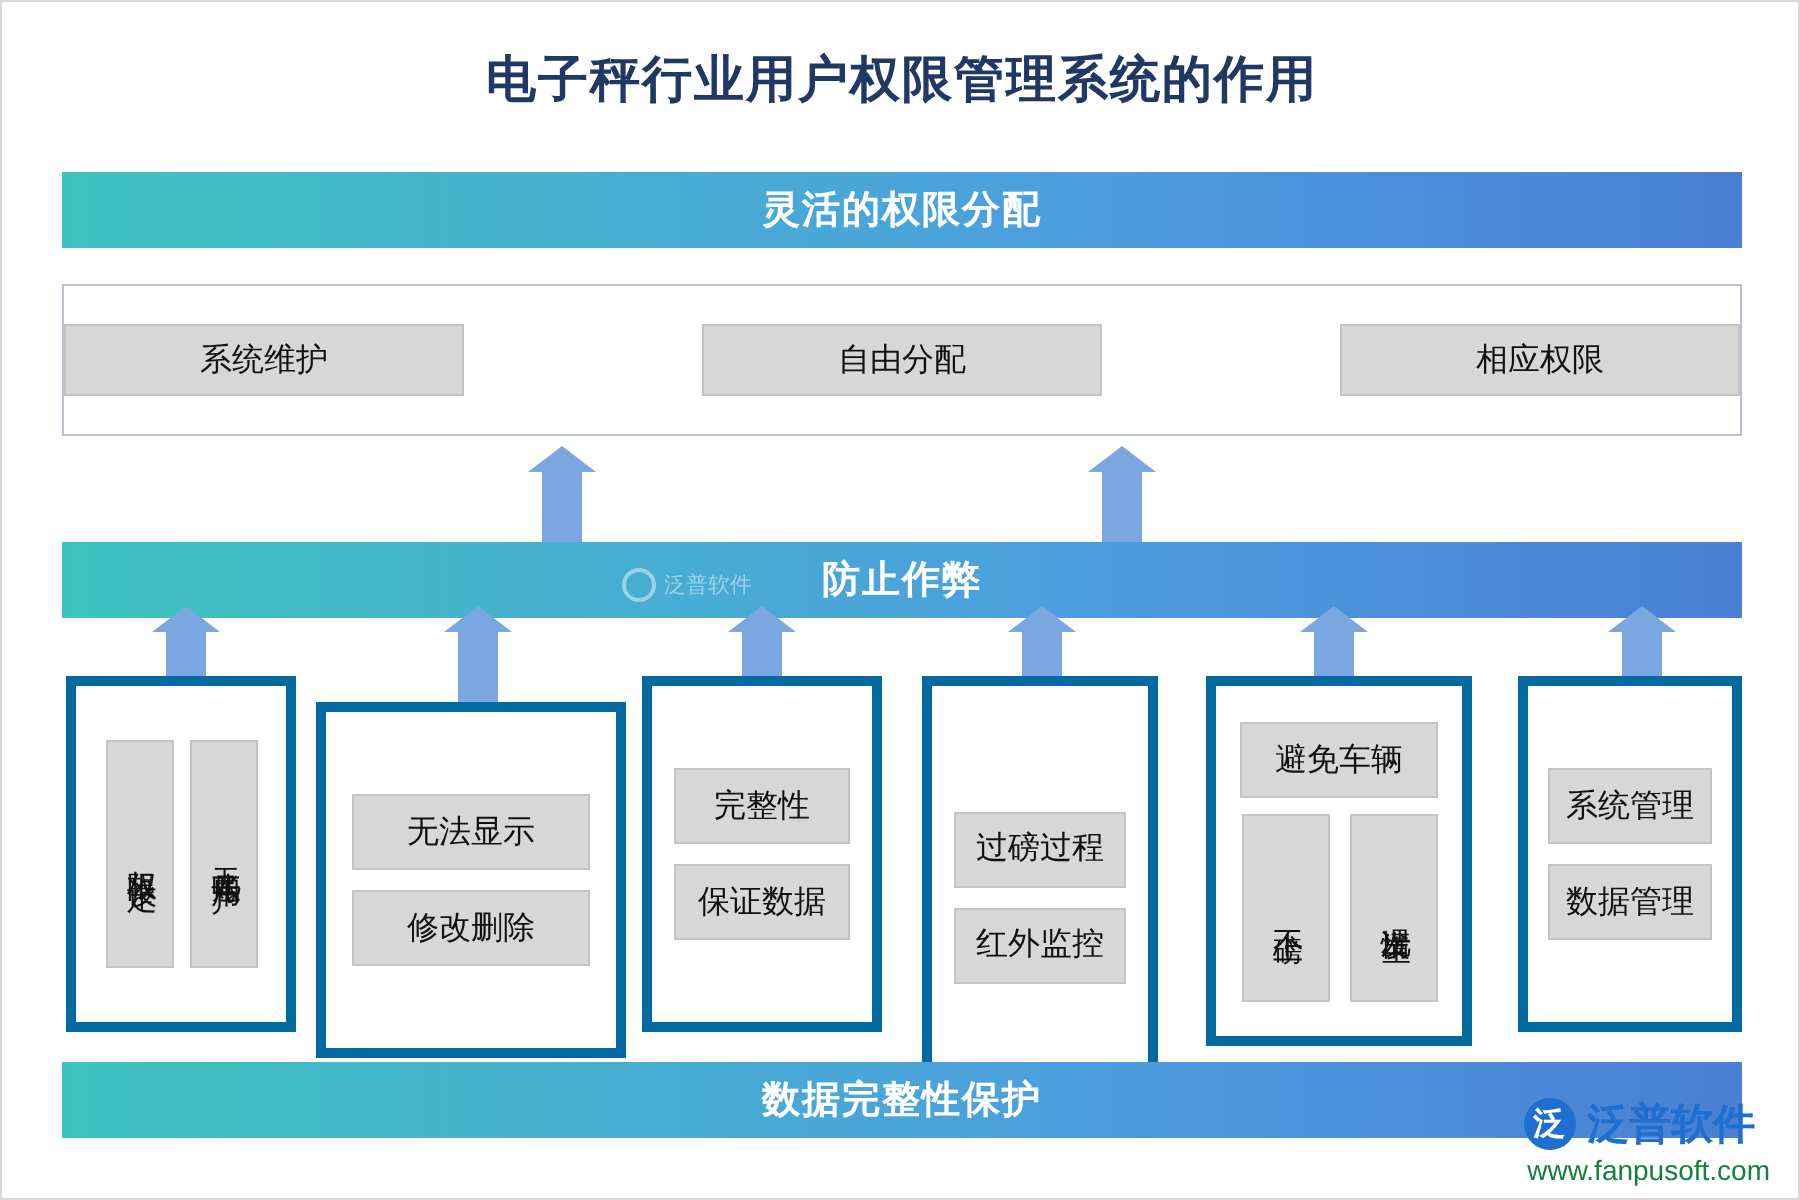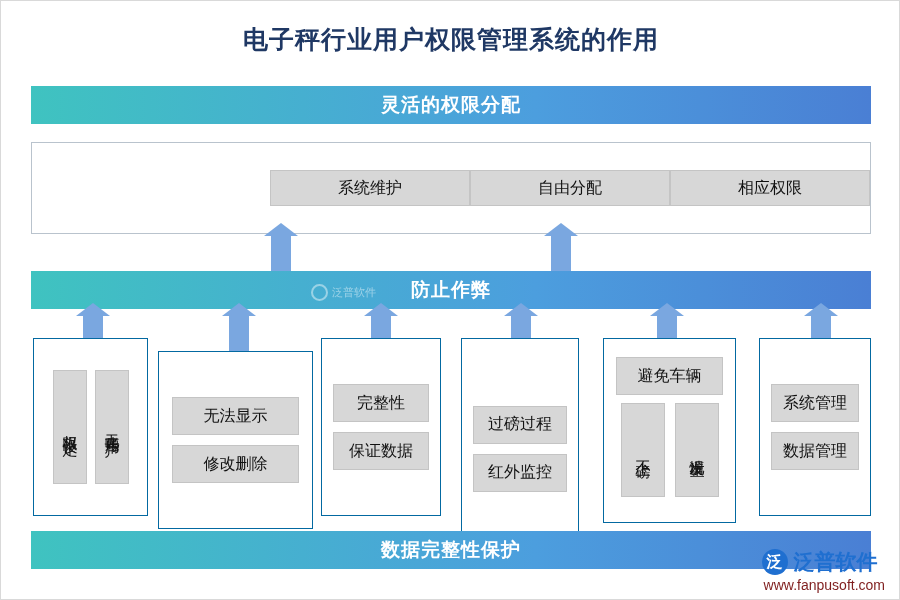--- a/index.html
+++ b/index.html
@@ -51,27 +51,27 @@
   }
   #band-top { top: 85px; }
   #band-mid { top: 270px; }
   #band-bottom { top: 530px; text-align: center; }
 
   .panel-top {
     position: absolute;
     left: 30px;
     top: 141px;
     width: 840px;
-    height: 92px;
+    height: 76px;
     box-sizing: border-box;
     border: 1px solid #b9c3cd;
     background: #fff;
     display: flex;
     align-items: center;
-    justify-content: flex-end;
+    justify-content: space-between;
   }
   .chip {
     background: #d7d7d7;
     border: 1px solid #c4c4c4;
     color: #111;
     font-size: 16px;
     font-family: "Liberation Serif", serif;
     display: flex;
     align-items: center;
     justify-content: center;
@@ -95,21 +95,21 @@
     top: -12px;
     border-left: 17px solid transparent;
     border-right: 17px solid transparent;
     border-bottom: 13px solid #7aa7e0;
   }
 
   .col {
     position: absolute;
     top: 337px;
     box-sizing: border-box;
-    border: 1px solid #0369a1;
+    border: 5px solid #0369a1;
     background: #fff;
     display: flex;
     flex-direction: column;
     align-items: center;
     justify-content: center;
     gap: 10px;
     padding: 6px;
   }
   .col .chip {
     width: 88%;
@@ -172,21 +172,21 @@
     justify-content: center;
   }
   .logo-text {
     font-size: 21px;
     font-weight: bold;
     color: #1f6fd0;
     font-family: "Liberation Serif", serif;
   }
   .logo-url {
     font-size: 14px;
-    color: #7f1d1d;
+    color: #15803d;
     margin-top: 1px;
     margin-left: 2px;
     font-family: "Liberation Sans", sans-serif;
   }
   .wm {
     position: absolute;
     left: 310px;
     top: 283px;
     opacity: 0.45;
     display: flex;

